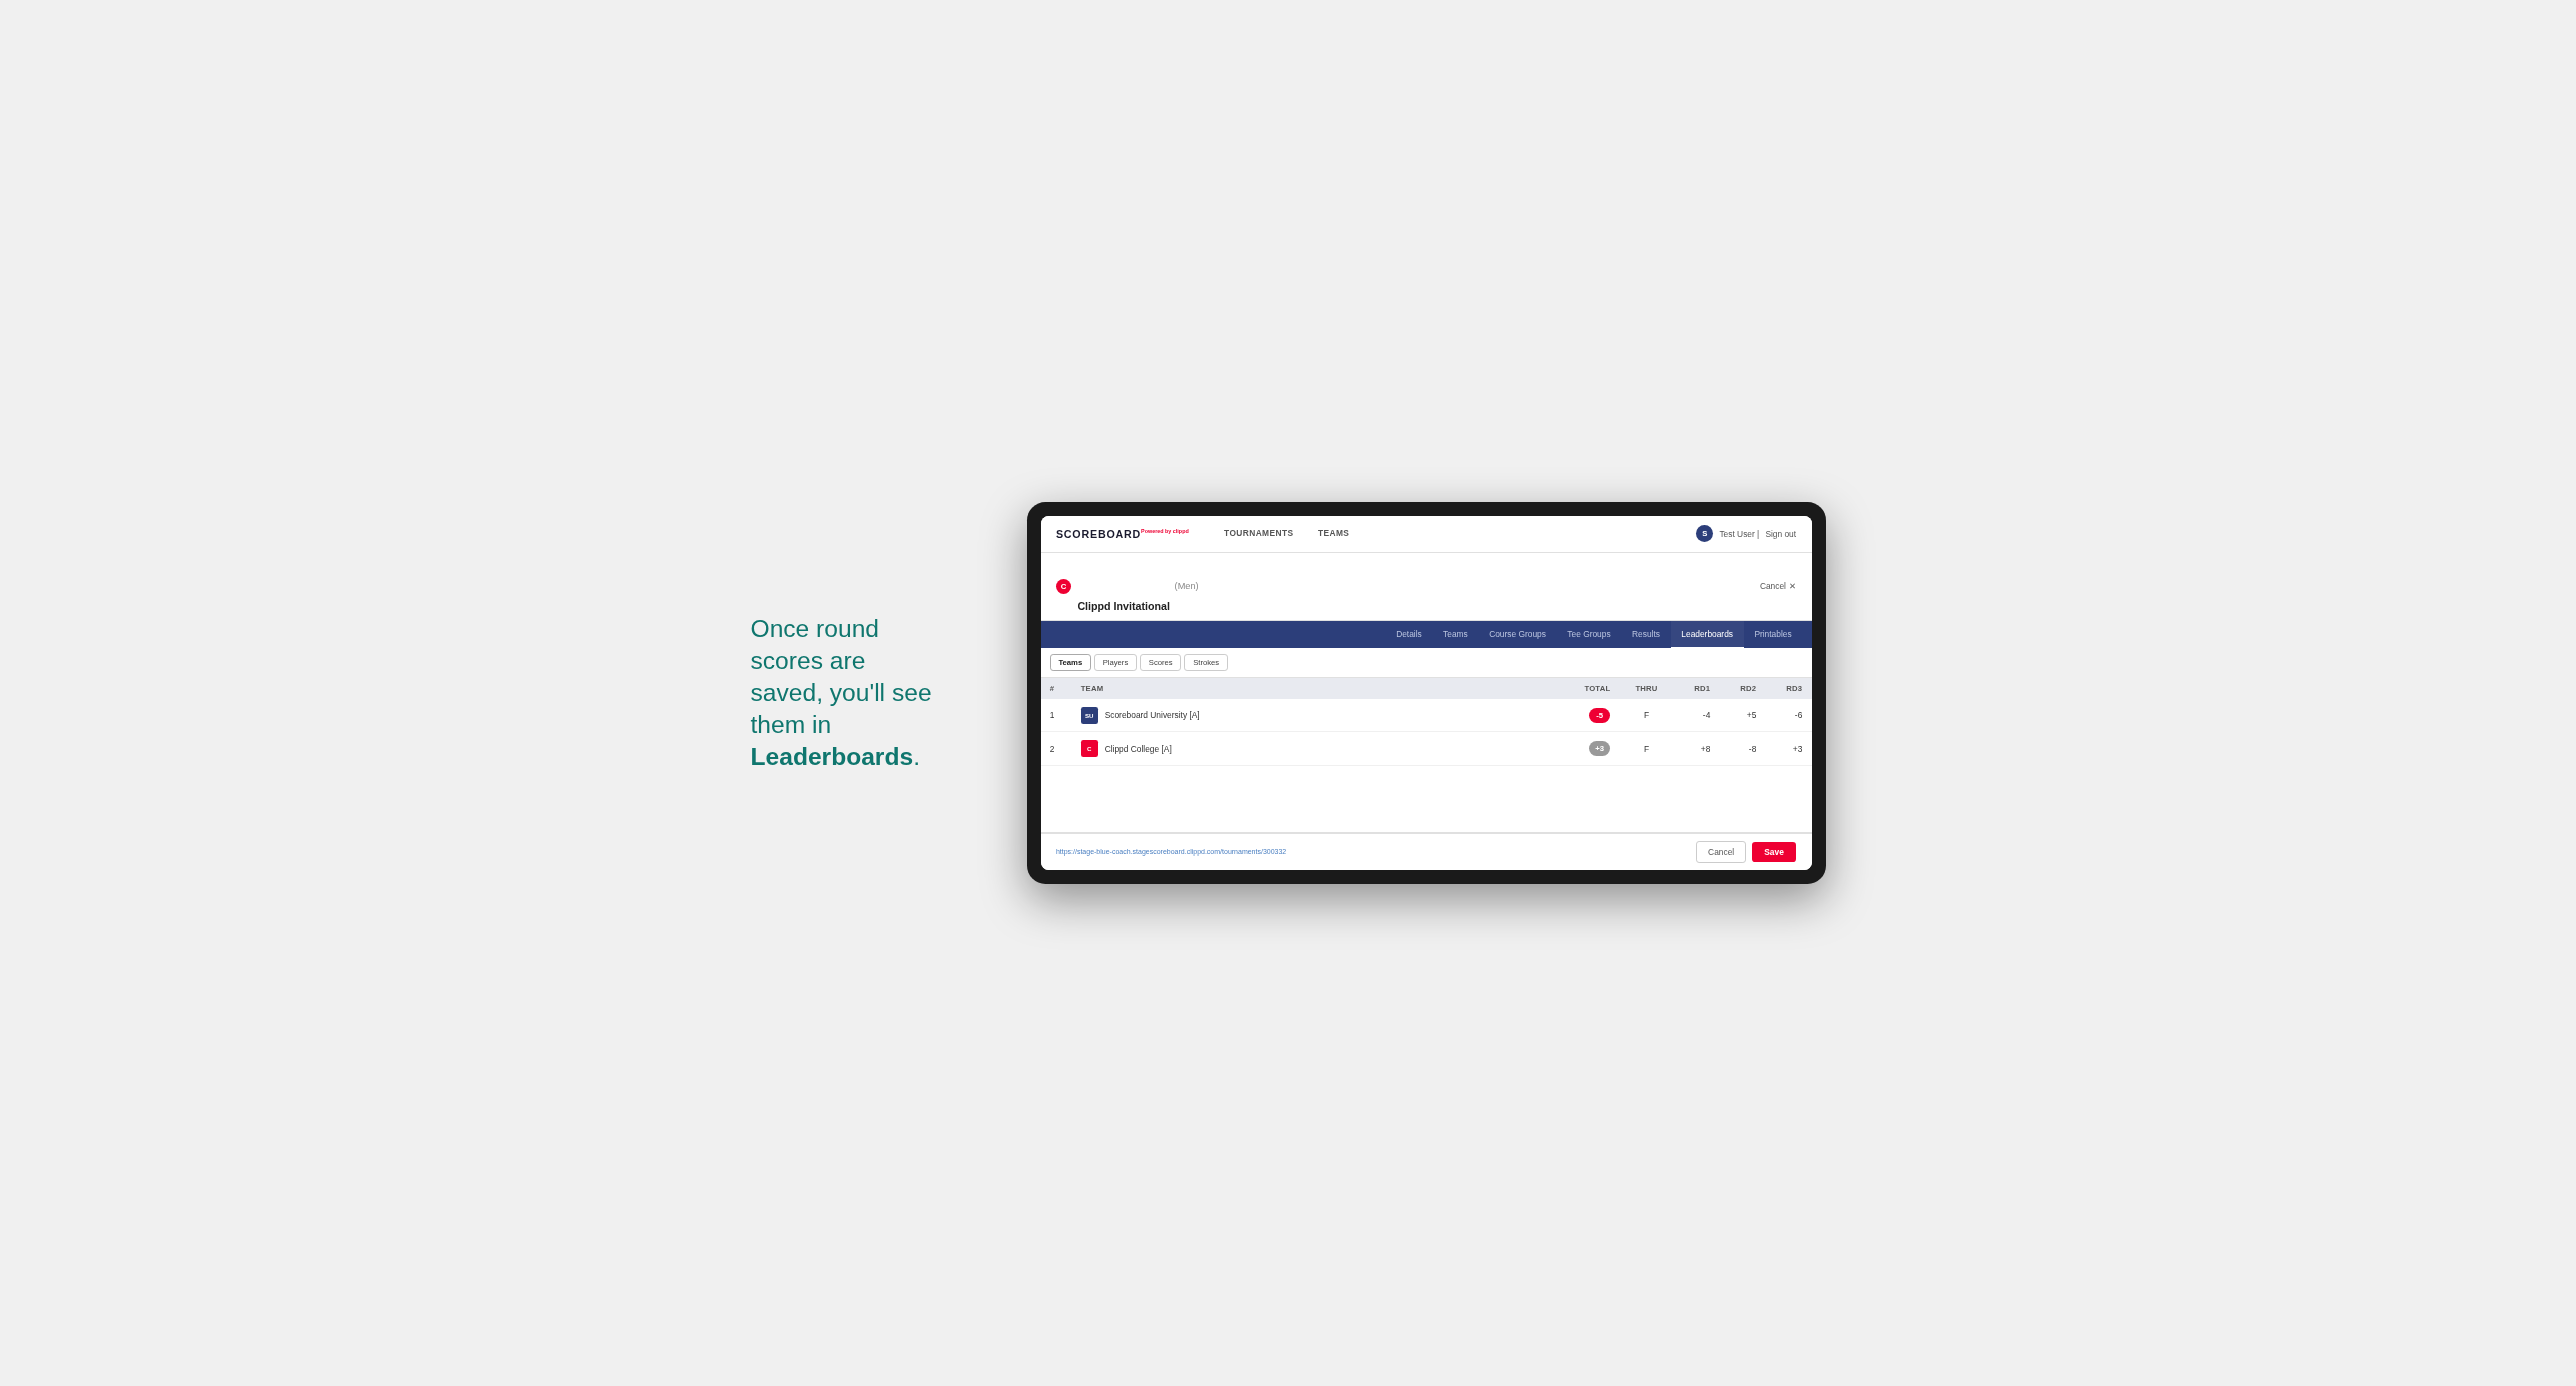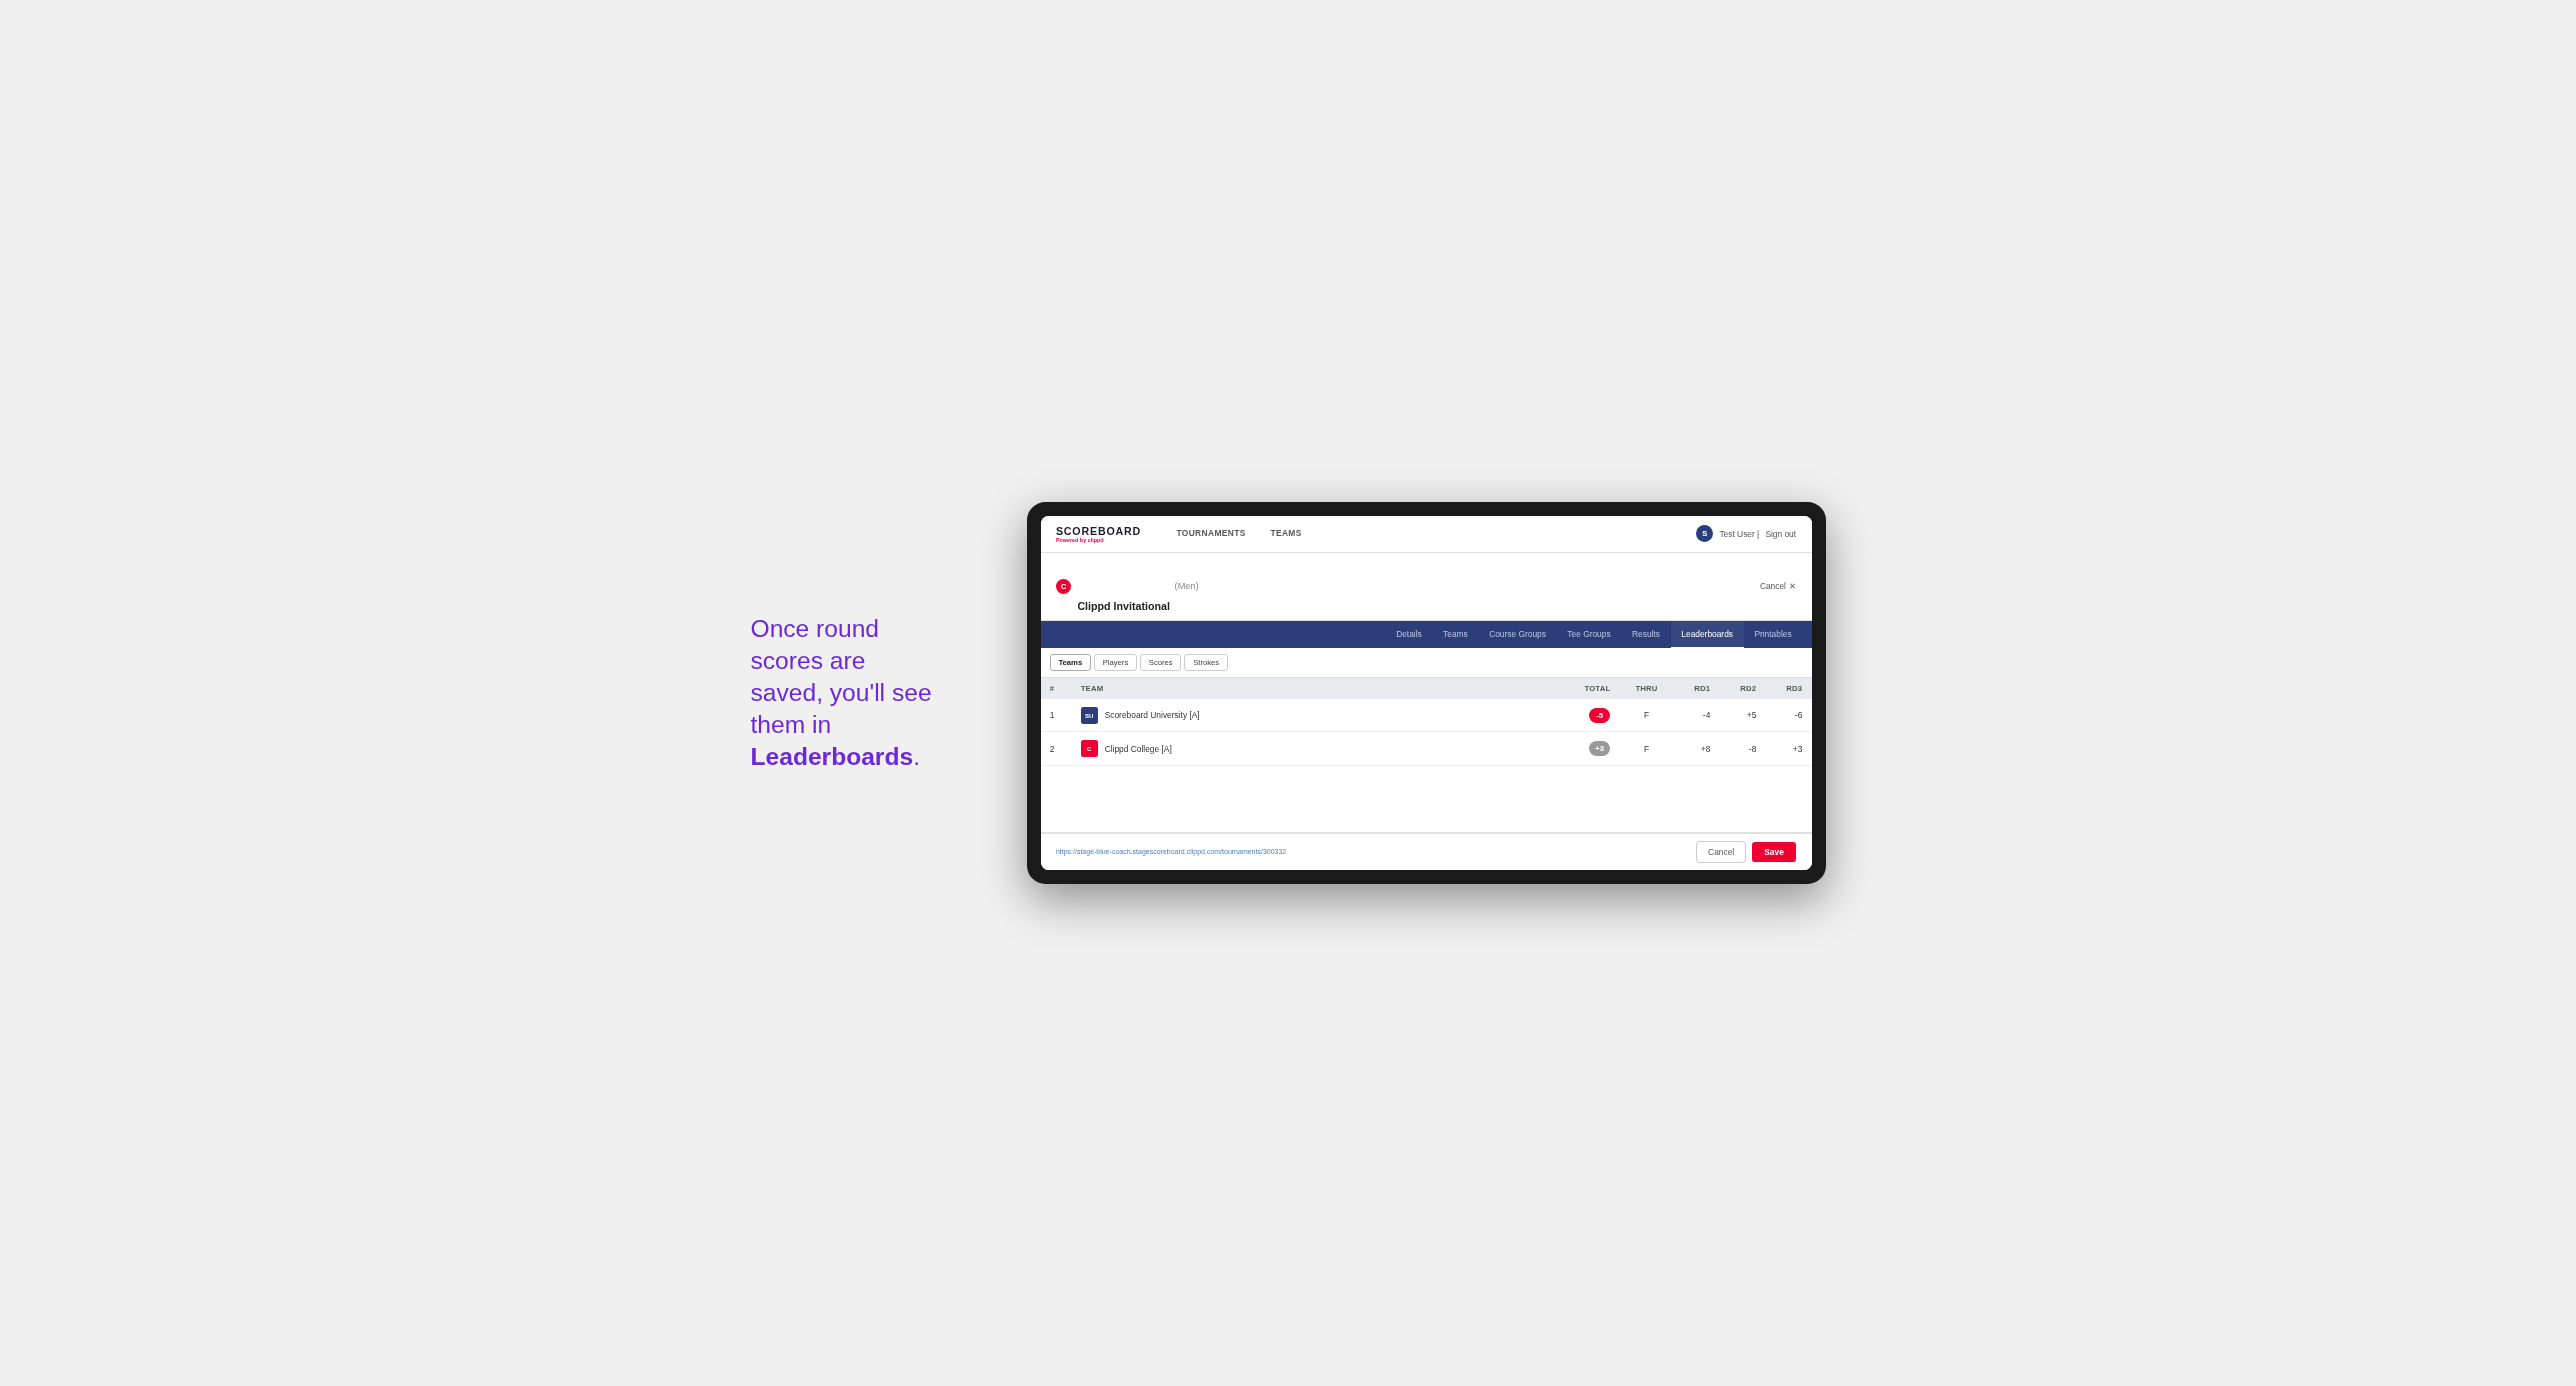--- a/index.html
+++ b/index.html
@@ -18,21 +18,21 @@
       align-items: center;
       gap: 46px;
       width: 100%;
       max-width: 1075px;
     }
 
     .left-text {
       flex: 0 0 230px;
       font-size: 24.6px;
       line-height: 1.3;
-      color: #6d28d9;
+      color: #0f766e;
     }
 
     .left-text strong {
       font-weight: 900;
     }
 
     
     .tablet {
       flex: 1;
       background: #1a1a1a;
@@ -54,21 +54,21 @@
       background: #fff;
       border-bottom: 0.8px solid #e0e0e0;
       padding: 0 15.4px;
       display: flex;
       align-items: center;
       height: 37px;
     }
 
     .logo-area {
       display: flex;
-      flex-direction: column;
+      flex-direction: row;
       margin-right: 23px;
     }
 
     .logo-text {
       font-size: 10.7px;
       font-weight: 900;
       letter-spacing: 0.8px;
       color: #1a1a2e;
     }
 

